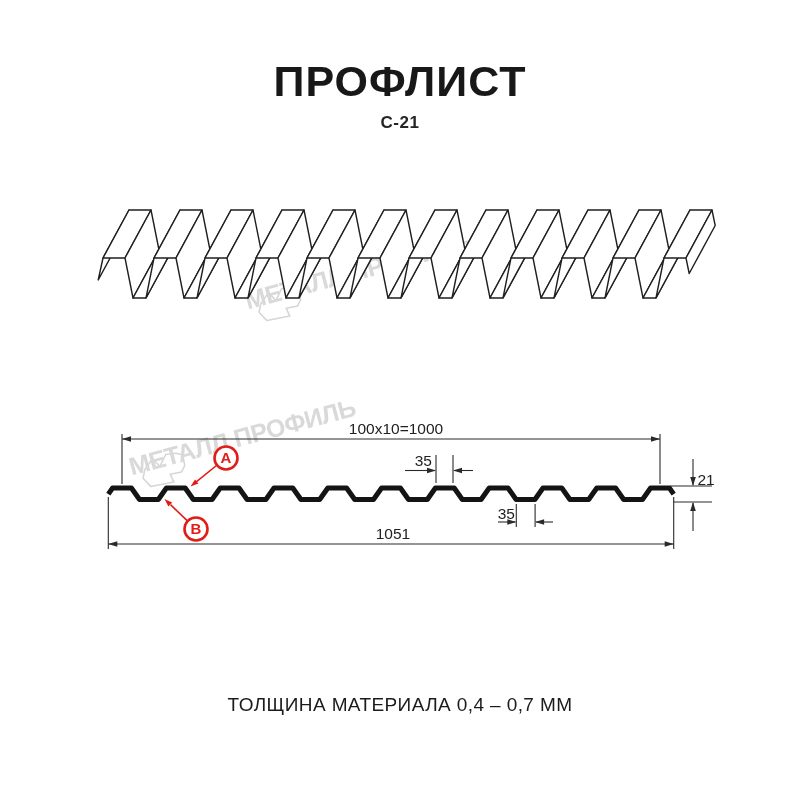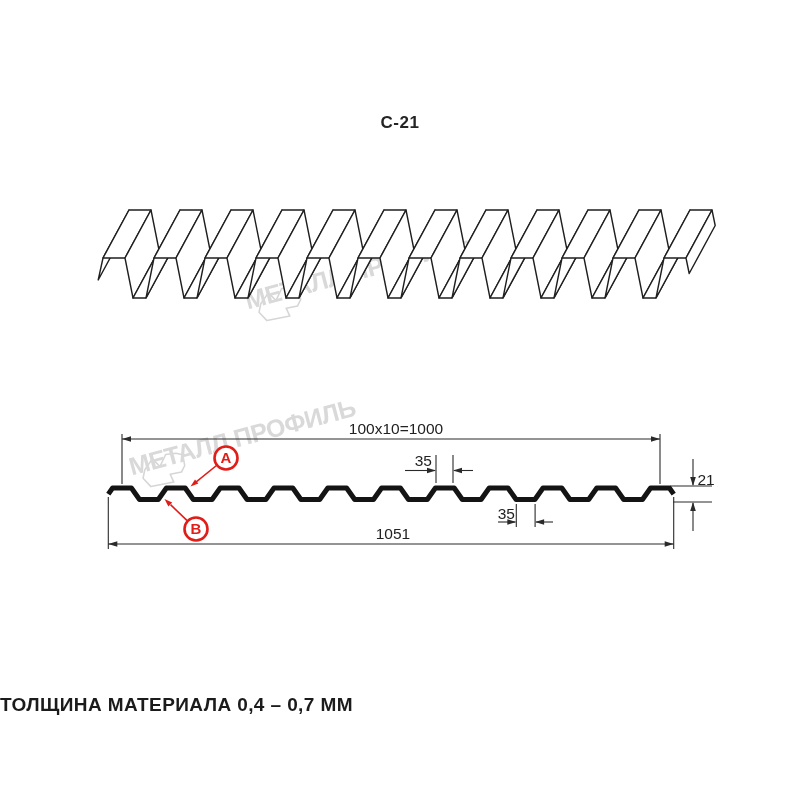--- a/index.html
+++ b/index.html
@@ -2,39 +2,40 @@
 <html><head>
 <meta charset="utf-8">
 <style>
   html,body{margin:0;padding:0;background:#fff;}
   .page{position:relative;width:800px;height:800px;background:#ffffff;overflow:hidden;
         font-family:"Liberation Sans", sans-serif;}
   .title{position:absolute;left:0;top:57px;width:800px;text-align:center;
          font-size:43px;font-weight:800;letter-spacing:1px;color:#181818;}
   .subtitle{position:absolute;left:0;top:113px;width:800px;text-align:center;
             font-size:17px;font-weight:700;letter-spacing:.5px;color:#242424;}
-  .footer{position:absolute;left:0;top:694px;width:800px;
-          font-size:19px;font-weight:700;letter-spacing:.4px;color:#1b1b1b;}
+  .footer{position:absolute;left:0;top:694px;width:800px;text-align:center;
+          font-size:19px;font-weight:400;letter-spacing:.4px;color:#1b1b1b;}
   .watermark{position:absolute;display:flex;align-items:center;gap:10px;
              transform:rotate(-15deg);transform-origin:0 100%;pointer-events:none;}
   .watermark .wm-text{font-size:25px;font-weight:700;letter-spacing:-0.5px;
              color:#d9d9d9;white-space:nowrap;transform:translateY(-10px);}
   #wm1{left:252px;top:296px;}
   #wm2{left:136px;top:462px;}
   svg{position:absolute;}
   #iso-svg{left:84px;top:196px;}
   #section-svg{left:60px;top:420px;}
   .dim-text{font-family:"Liberation Sans", sans-serif;font-size:15.5px;fill:#222222;}
   .marker-text{font-family:"Liberation Sans", sans-serif;font-size:15px;font-weight:700;}
 </style>
 </head>
 <body>
 
 <div class="page">
 
+  <div class="title">ПРОФЛИСТ</div>
   <div class="subtitle">С-21</div>
 
   <div class="watermark" id="wm1">
     <svg width="70" height="58" viewBox="0 0 90 65">
       <polygon points="18,27 31,16 38,28 49,15 62,17 70,21 69,35 63,42 48,41 50,52 20,50 13,37" fill="none" stroke="#d6d6d6" stroke-width="2" stroke-linejoin="round"></polygon>
     </svg>
     <span class="wm-text">МЕТАЛЛ ПРОФИЛЬ</span>
   </div>
 
   <div class="watermark" id="wm2">

